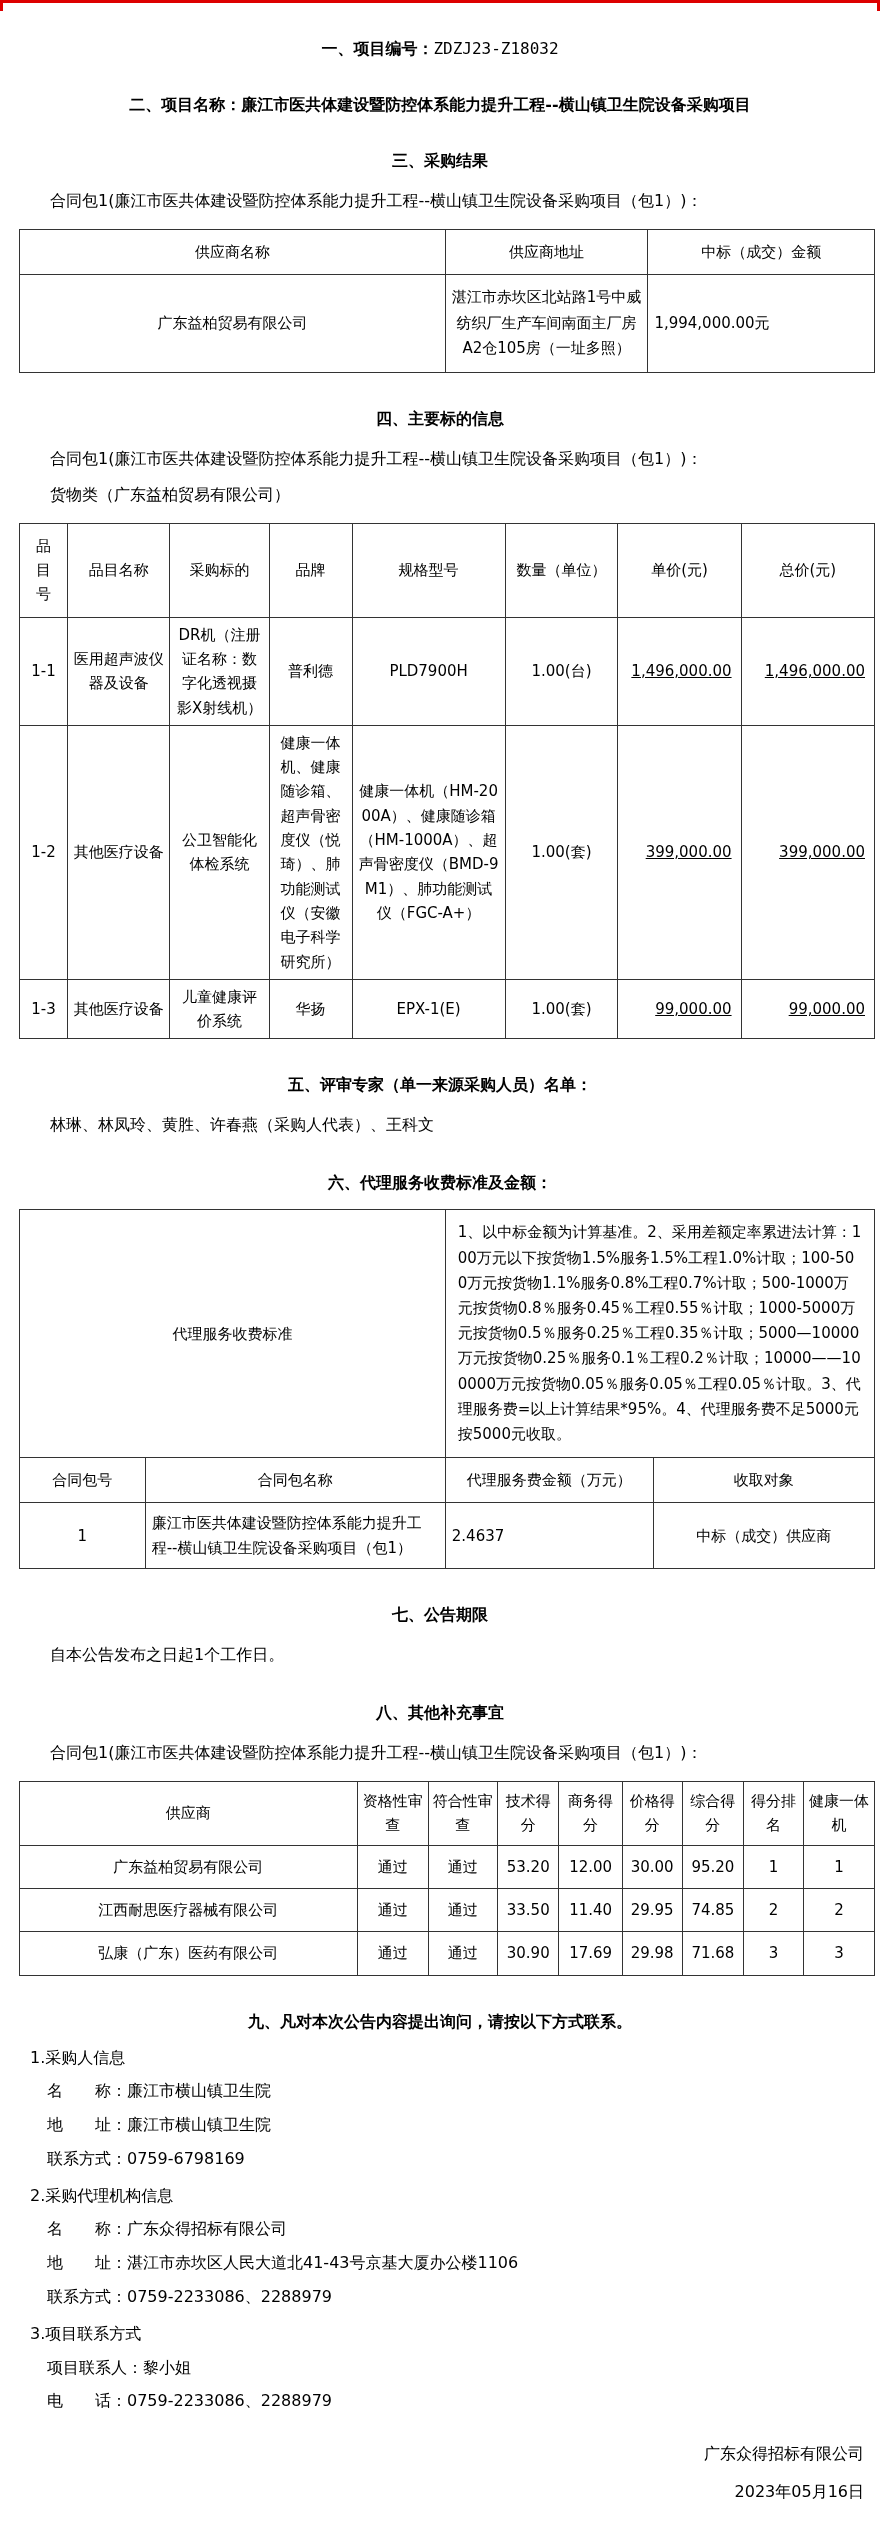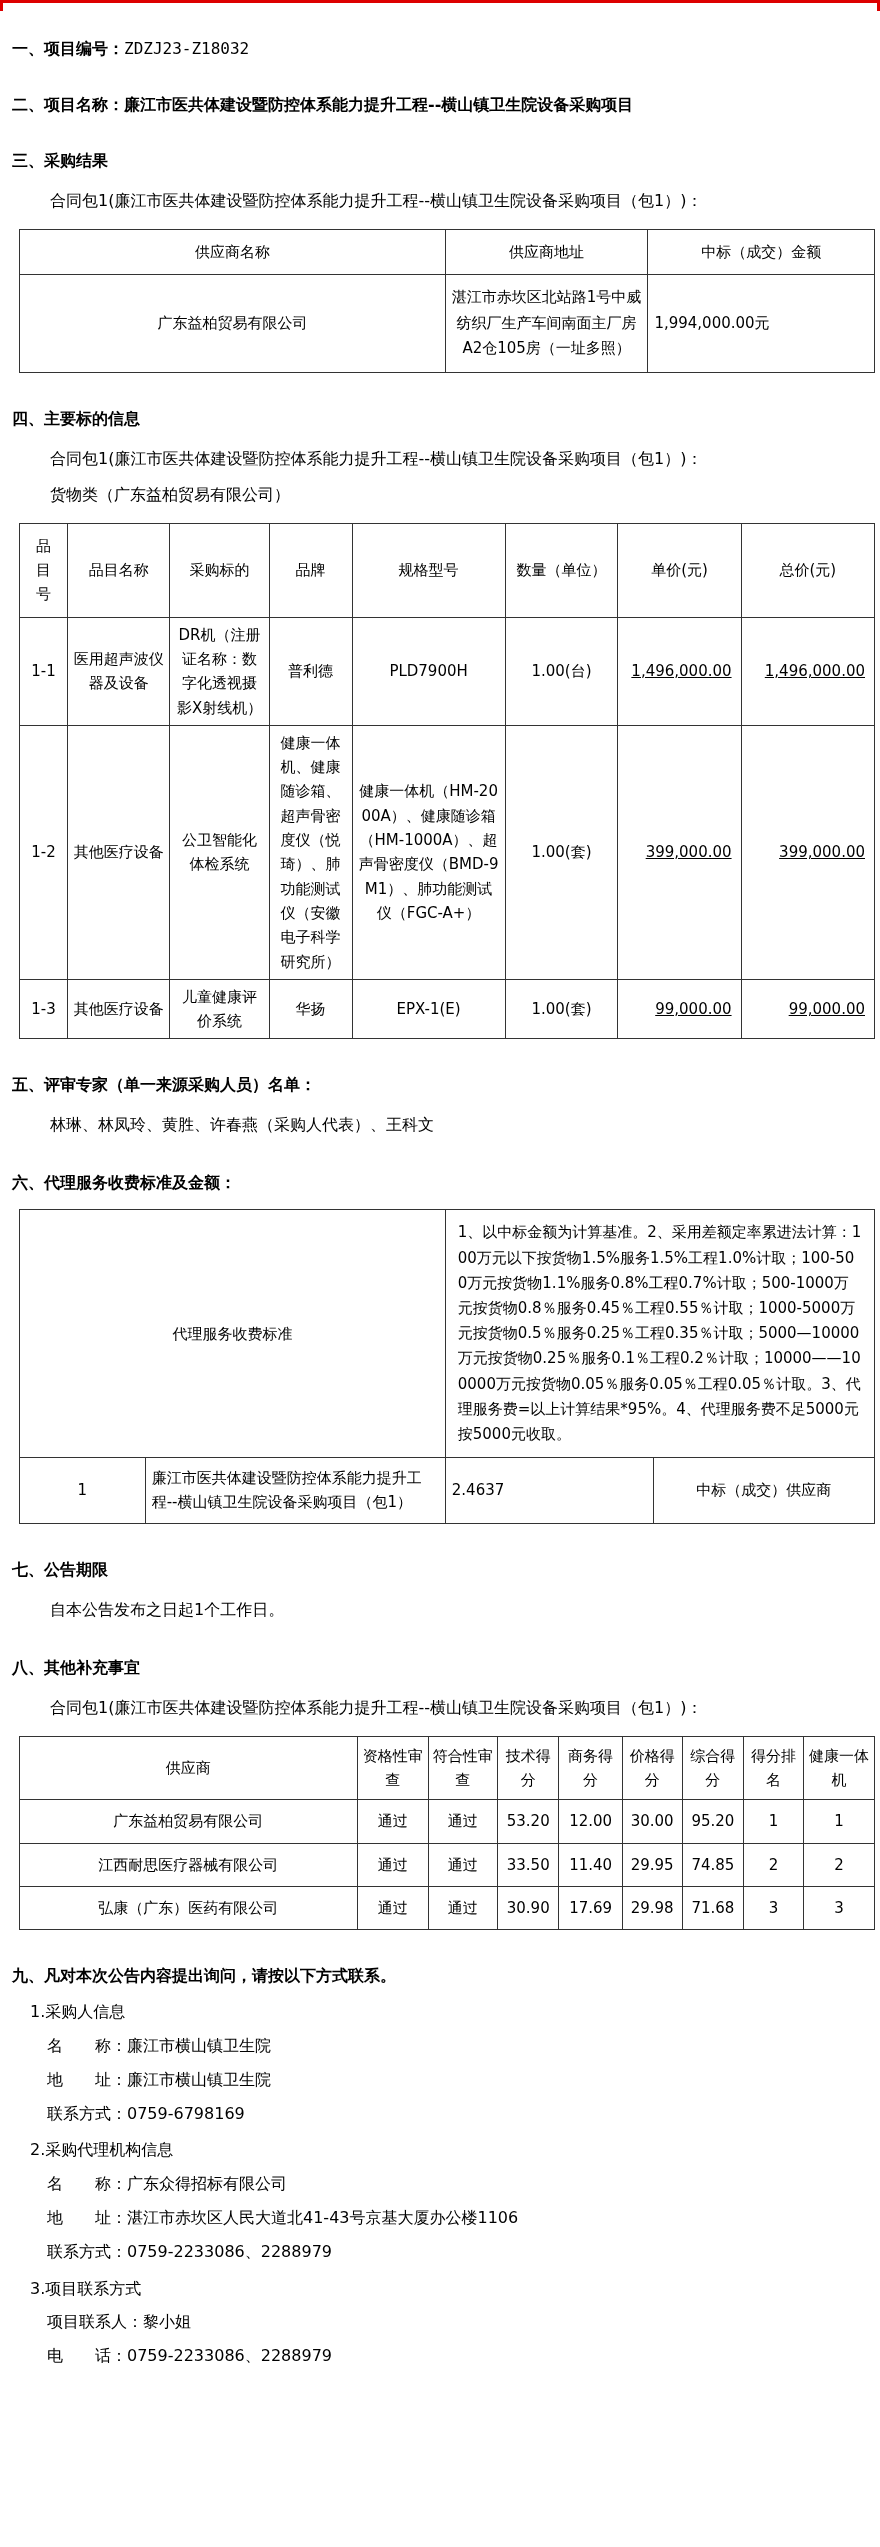--- a/index.html
+++ b/index.html
@@ -8,21 +8,21 @@
     font-family:"DejaVu Sans","Liberation Sans",sans-serif;
     color:#000;font-size:16px;position:relative;
   }
   .red-top{height:3px;background:#dd0000;position:relative;}
   .red-top::before,.red-top::after{
     content:"";position:absolute;top:0;width:3px;height:11px;background:#dd0000;
   }
   .red-top::before{left:0;}
   .red-top::after{right:0;}
   .page{padding:0 0 30px 0;}
-  .sec{margin:36px 12px 0 12px;font-weight:bold;line-height:1.25;}
+  .sec{margin:36px 12px 0 12px;font-weight:bold;line-height:1.25;text-align:center;}
   .sec .code{font-weight:normal;font-family:"DejaVu Sans Mono","Liberation Mono",monospace;}
   .intro{margin:18px 16px 0 50px;line-height:1.5;}
   .subline{margin:12px 16px 0 50px;line-height:1.5;}
   table{border-collapse:collapse;table-layout:fixed;margin:16px 0 0 19px;width:856px;font-size:15px;}
   th,td{border:1px solid #333;padding:6px 6px;vertical-align:middle;text-align:center;line-height:1.62;word-break:break-all;}
   th{font-weight:normal;padding:10px 6px;}
   .t-result td{padding:10px 6px;}
   .t-result .addr{line-height:1.7;}
   .t-result .amount{text-align:left;padding-right:8px;}
   .t-items th.col-itemno{padding:10px 12px;}
@@ -148,20 +148,26 @@
         <col style="width:35.1%">
         <col style="width:24.3%">
         <col style="width:25.9%">
       </colgroup>
     <tbody>
       <tr>
         <td colspan="2" class="fee-label">代理服务收费标准</td>
         <td colspan="2" class="fee-text">1、以中标金额为计算基准。2、采用差额定率累进法计算：100万元以下按货物1.5%服务1.5%工程1.0%计取；100-500万元按货物1.1%服务0.8%工程0.7%计取；500-1000万元按货物0.8％服务0.45％工程0.55％计取；1000-5000万元按货物0.5％服务0.25％工程0.35％计取；5000—10000万元按货物0.25％服务0.1％工程0.2％计取；10000——100000万元按货物0.05％服务0.05％工程0.05％计取。3、代理服务费=以上计算结果*95%。4、代理服务费不足5000元按5000元收取。</td>
       </tr>
       <tr>
+        <th>合同包号</th>
+        <th>合同包名称</th>
+        <th>代理服务费金额（万元）</th>
+        <th>收取对象</th>
+      </tr>
+      <tr>
         <td>1</td>
         <td class="fee-name">廉江市医共体建设暨防控体系能力提升工程--横山镇卫生院设备采购项目（包1）</td>
         <td class="fee-amount">2.4637</td>
         <td>中标（成交）供应商</td>
       </tr>
     </tbody>
   </table>
 
   <div class="sec">七、公告期限</div>
   <div class="intro">自本公告发布之日起1个工作日。</div>
@@ -240,14 +246,18 @@
 
   <div class="contact-group">2.采购代理机构信息</div>
   <div class="contact-line">名　　称：广东众得招标有限公司</div>
   <div class="contact-line">地　　址：湛江市赤坎区人民大道北41-43号京基大厦办公楼1106</div>
   <div class="contact-line">联系方式：0759-2233086、2288979</div>
 
   <div class="contact-group">3.项目联系方式</div>
   <div class="contact-line">项目联系人：黎小姐</div>
   <div class="contact-line">电　　话：0759-2233086、2288979</div>
 
+  <div class="footer">
+    <div>广东众得招标有限公司</div>
+    <div>2023年05月16日</div>
+  </div>
 
 </div>
 
 </body></html>

